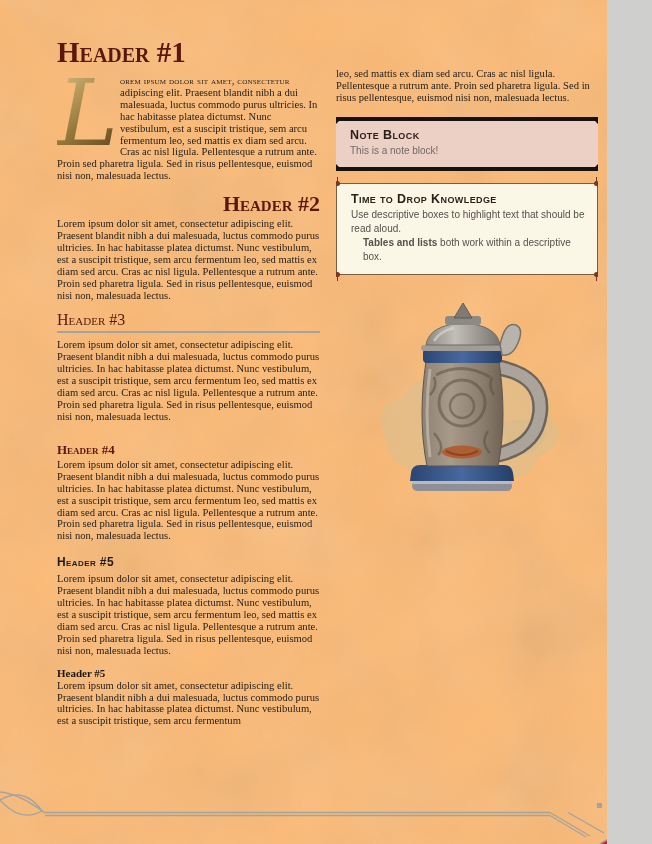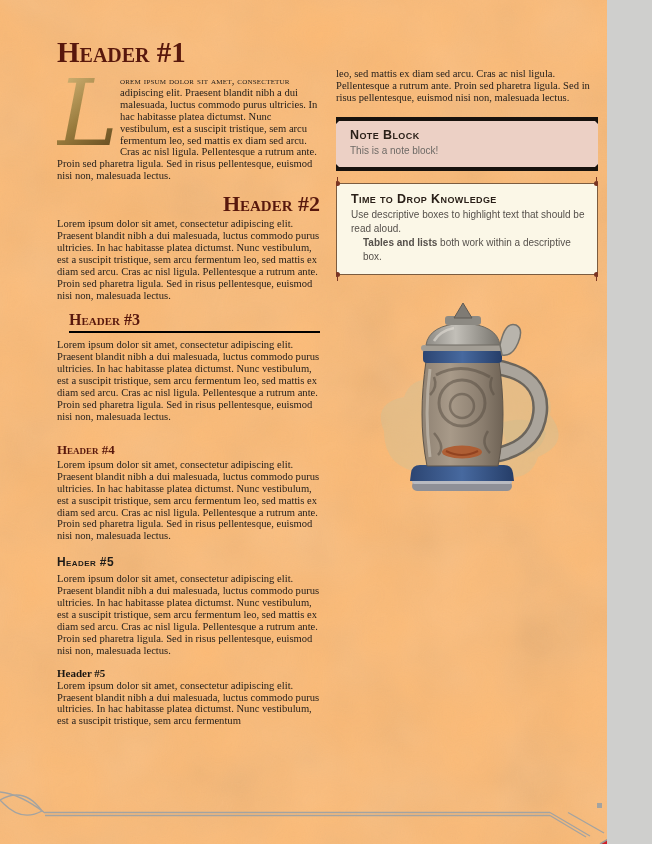--- a/index.html
+++ b/index.html
@@ -21,23 +21,23 @@
   .col { width: 263px; overflow: hidden; }
   .col-left { height: 756px; }
   .col-right { width: 262px; padding-top: 30px; }
 
   p.body-text { font-size: 10.6px; line-height: 11.9px; margin: 0 0 4px 0; }
 
   h1.doc-h1 { font-family:"Liberation Serif",serif; font-variant: small-caps; font-weight: bold;
     color: #58180d; font-size: 29px; line-height: 1; margin: 0 0 8px 0; }
   h2.doc-h2 { font-variant: small-caps; font-weight: bold; color: #58180d;
     font-size: 22px; line-height: 1; margin: 11px 0 3px 0; text-align: right; }
-  h3.doc-h3 { font-variant: small-caps; font-weight: bold; color: #58180d;
-    font-size: 16px; line-height: 1.05; margin: 10px 0 6px 12px; padding-bottom: 3px;
-    border-bottom: 2px solid #000000; }
+  h3.doc-h3 { font-variant: small-caps; font-weight: normal; color: #58180d;
+    font-size: 16px; line-height: 1.05; margin: 10px 0 6px 0; padding-bottom: 3px;
+    border-bottom: 2px solid #a3a3a3; }
   h4.doc-h4 { font-variant: small-caps; font-weight: bold; color: #58180d;
     font-size: 13px; line-height: 1.1; margin: 20px 0 2px 0; }
   h5.doc-h5 { font-family: "Liberation Sans", sans-serif; font-variant: small-caps;
     font-weight: bold; color: #1e1b18; font-size: 12px; letter-spacing: .4px;
     margin: 13px 0 4px 0; }
   h6.doc-h6 { font-family: "Liberation Serif", serif; font-weight: bold; color:#1a1612;
     font-size: 11px; margin: 10px 0 1px 0; }
 
   .dropcap {
     float: left;

